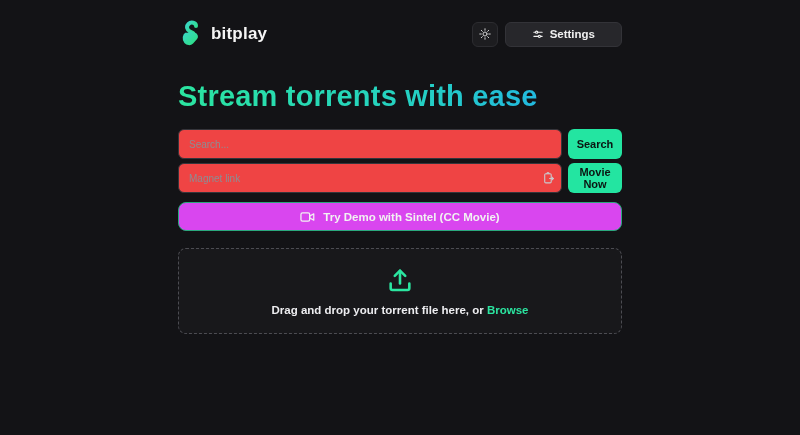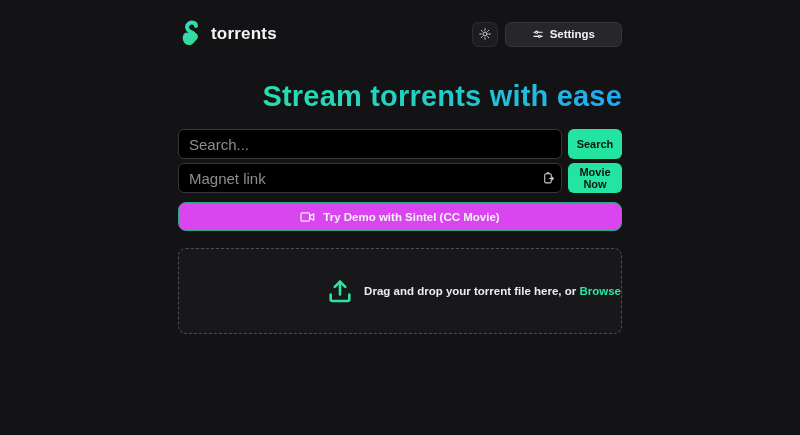--- a/index.html
+++ b/index.html
@@ -28,36 +28,36 @@
   .settings-btn {
     height:25px; padding:0 26px; border-radius:6px;
     background:#27272b; border:1px solid #333338;
     display:flex; align-items:center; gap:6px;
     color:#f0f0f0; font-size:11.5px; font-weight:bold; cursor:pointer;
   }
 
   
   .hero-title {
     margin-top:33px;
-    text-align:right;
+    text-align:left;
     font-size:29px; font-weight:bold; letter-spacing:.2px;
     background:linear-gradient(90deg,#2be5a0 0%, #24cfc4 55%, #21a9f3 100%);
     -webkit-background-clip:text; background-clip:text;
     -webkit-text-fill-color:transparent; color:transparent;
   }
 
   
   .row { display:flex; gap:6px; }
   .search-row { margin-top:16px; }
   .magnet-row { margin-top:4px; }
   .text-input-wrap { position:relative; flex:1; }
   .text-input {
     width:100%; height:30px;
-    background:#000000; border:1px solid #35353b; border-radius:6px;
-    color:#e8e8e8; font-size:15px; padding:0 10px;
+    background:#ef4444; border:1px solid #35353b; border-radius:6px;
+    color:#e8e8e8; font-size:10px; padding:0 10px;
     font-family:"Liberation Sans", sans-serif;
     outline:none;
   }
   .text-input::placeholder { color:#8d8d93; }
   .magnet-input { padding-right:30px; }
   .paste-icon-btn {
     position:absolute; right:7px; top:50%; transform:translateY(-50%);
     background:none; border:none; color:#c9c9ce; cursor:pointer;
     display:flex; align-items:center; justify-content:center;
   }
@@ -80,21 +80,21 @@
     background:#d946ef; border:1px solid #2ba87d; border-radius:8px;
     color:#f2f2f2; font-size:11.5px; font-weight:bold;
     display:flex; align-items:center; justify-content:center; gap:8px;
     cursor:pointer; font-family:"Liberation Sans", sans-serif;
   }
 
   
   .dropzone {
     margin-top:17px; height:86px;
     background:#18181b; border:1px dashed #4c4c52; border-radius:8px;
-    display:flex; flex-direction:row; align-items:center; justify-content:flex-end;
+    display:flex; flex-direction:column; align-items:center; justify-content:center;
     gap:10px; cursor:pointer;
   }
   .drop-text { font-size:11.5px; font-weight:bold; color:#ededf0; }
   .browse-link { color:#2be5a0; font-weight:bold; cursor:pointer; }
 </style>
 </head>
 <body>
 
 <div class="container">
 
@@ -105,21 +105,21 @@
           <defs>
             <linearGradient id="lg" x1="0" y1="0" x2="1" y2="1">
               <stop offset="0" stop-color="#3bd6c6"></stop>
               <stop offset="1" stop-color="#2be07e"></stop>
             </linearGradient>
           </defs>
           <path d="M18 6 C18 2.5 13 1.5 10.5 4 C8 6.5 9 10 12 11.5 L15 13" fill="none" stroke="url(#lg)" stroke-width="4" stroke-linecap="round"></path>
           <path d="M8.5 13 C5 14.5 4.5 19.5 7 22.5 C9 24.8 12.5 25 14.5 23 L18.5 18.5 C20 16.5 19 14 16.5 13.2 L12 12" fill="url(#lg)" stroke="url(#lg)" stroke-width="1.5" stroke-linejoin="round"></path>
         </svg>
       </span>
-      <span class="brand-name">torrents</span>
+      <span class="brand-name">bitplay</span>
     </div>
     <div class="header-right">
       <button class="icon-btn">
         <span style="display:flex;">
           <svg width="12" height="12" viewBox="0 0 24 24" fill="none" stroke="currentColor" stroke-width="2" stroke-linecap="round">
             <circle cx="12" cy="12" r="4"></circle>
             <line x1="12" y1="1.5" x2="12" y2="4.5"></line>
               <line x1="12" y1="19.5" x2="12" y2="22.5"></line>
             <line x1="1.5" y1="12" x2="4.5" y2="12"></line>
               <line x1="19.5" y1="12" x2="22.5" y2="12"></line>

